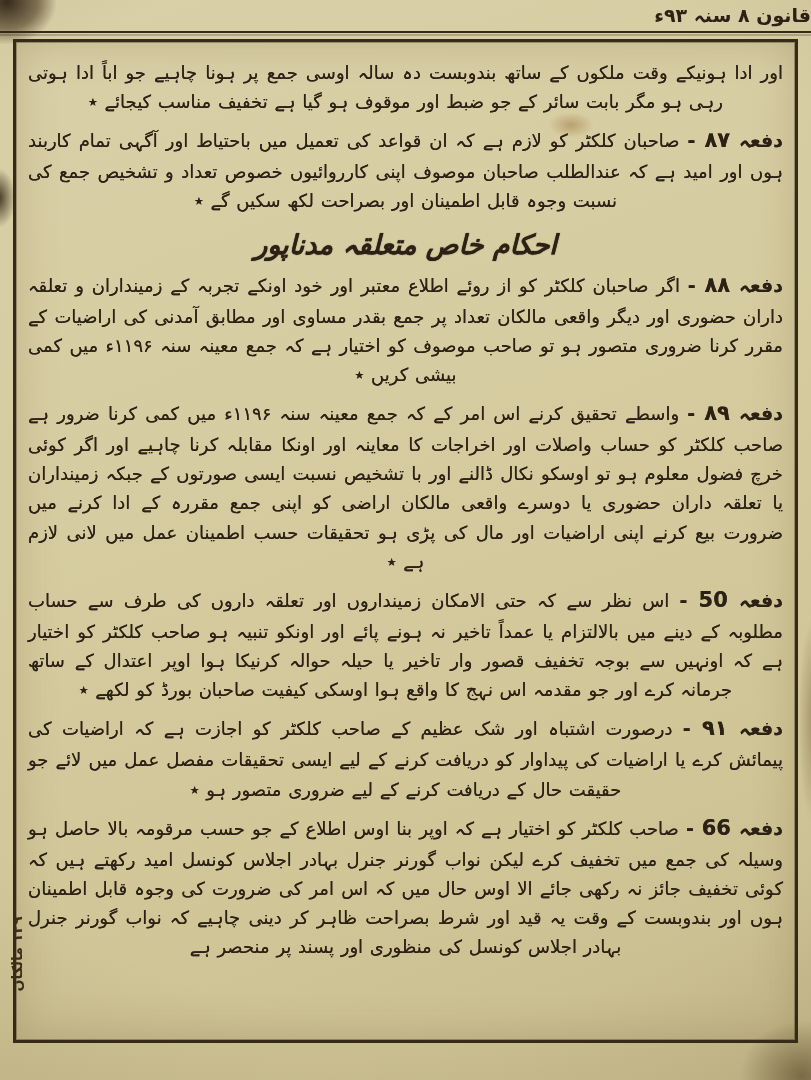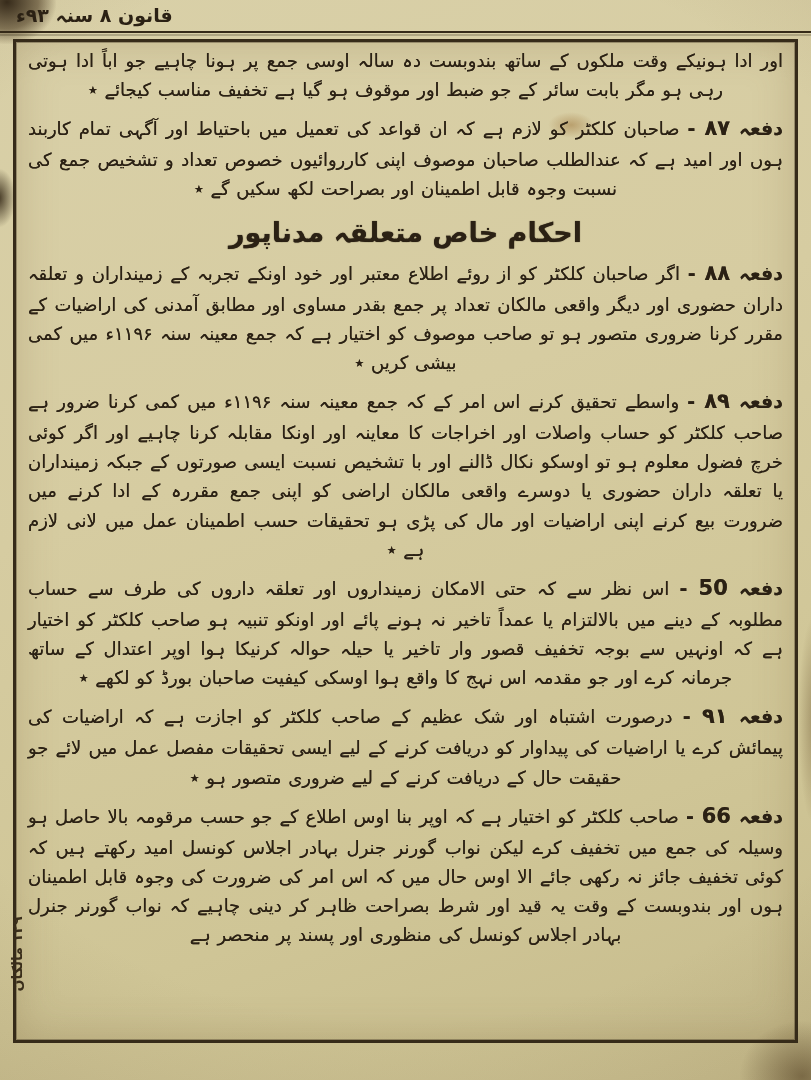--- a/index.html
+++ b/index.html
@@ -21,35 +21,35 @@
     background:radial-gradient(ellipse at 20% 50%, rgba(40,28,12,0.85) 0%, rgba(0,0,0,0) 70%);}
   .stain.mid{left:548px;top:112px;width:46px;height:26px;
     background:radial-gradient(ellipse, rgba(150,105,45,0.45) 0%, rgba(0,0,0,0) 70%);}
   .stain.br{right:-18px;bottom:-20px;width:90px;height:80px;
     background:radial-gradient(ellipse at 70% 70%, rgba(70,50,22,0.55) 0%, rgba(0,0,0,0) 70%);}
   .stain.r-edge{right:-8px;top:620px;width:20px;height:200px;
     background:radial-gradient(ellipse at 80% 50%, rgba(90,65,30,0.40) 0%, rgba(0,0,0,0) 75%);}
 
   .header{
     position:absolute;top:4px;left:16px;right:0;
-    text-align:left;
+    text-align:right;
     font-size:19px;font-weight:bold;
     letter-spacing:1px;
     direction:rtl;
   }
   .header-rule{
     position:absolute;top:31px;left:0;right:0;height:2px;
     background:#352a18;
     box-shadow:0 3px 0 rgba(53,42,24,0.25);
   }
   .frame{
     position:absolute;left:13px;right:13px;top:39px;bottom:37px;
     border:3px solid #362b19;
     box-shadow:inset 0 0 0 1px rgba(54,43,25,0.35), inset 0 0 40px rgba(120,95,50,0.25);
-    padding:4px 12px 4px 12px;
+    padding:16px 12px 4px 12px;
     direction:rtl;
     overflow:hidden;
   }
   .para{
     margin:0 0 7px 0;
     font-size:18px;
     line-height:1.62;
     text-align:justify;
     text-align-last:center;
     text-shadow:0 0 0.6px rgba(43,33,20,0.8);
@@ -60,20 +60,21 @@
     font-size:19px;
     white-space:nowrap;
   }
   .dafa .num{font-size:21px;letter-spacing:2px;}
   .mid-heading{
     margin:13px 0 8px 0;
     text-align:center;
     font-size:27px;
     font-weight:bold;
     text-shadow:0 0 1px rgba(43,33,20,0.9);
+    font-style:italic;
   }
   .margin-note{
     position:absolute;
     left:-28px;bottom:118px;
     width:90px;
     transform:rotate(-90deg);
     transform-origin:center;
     font-size:14px;
     font-weight:bold;
     direction:rtl;

